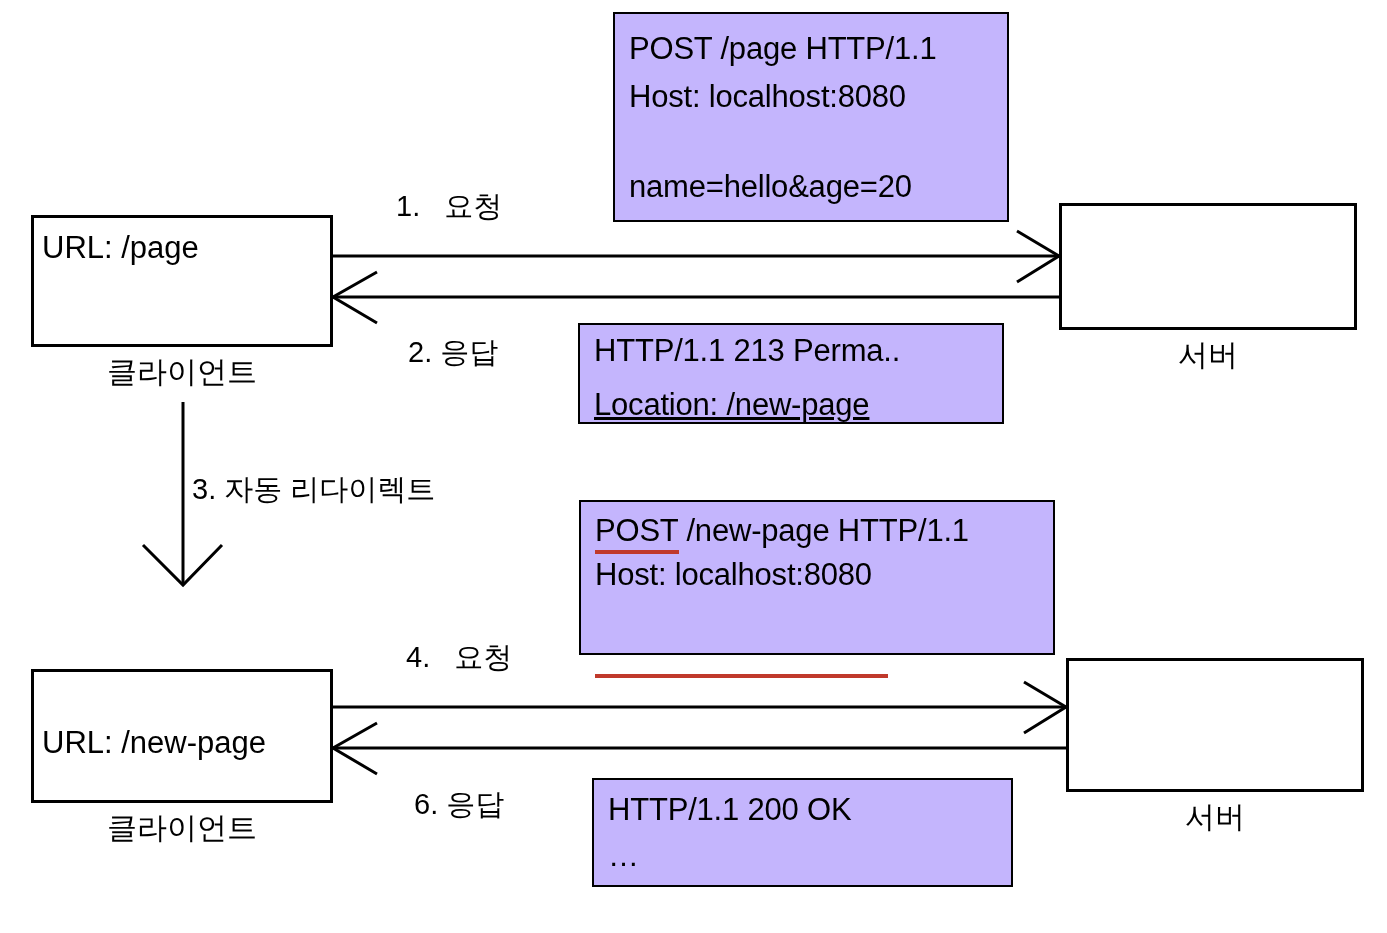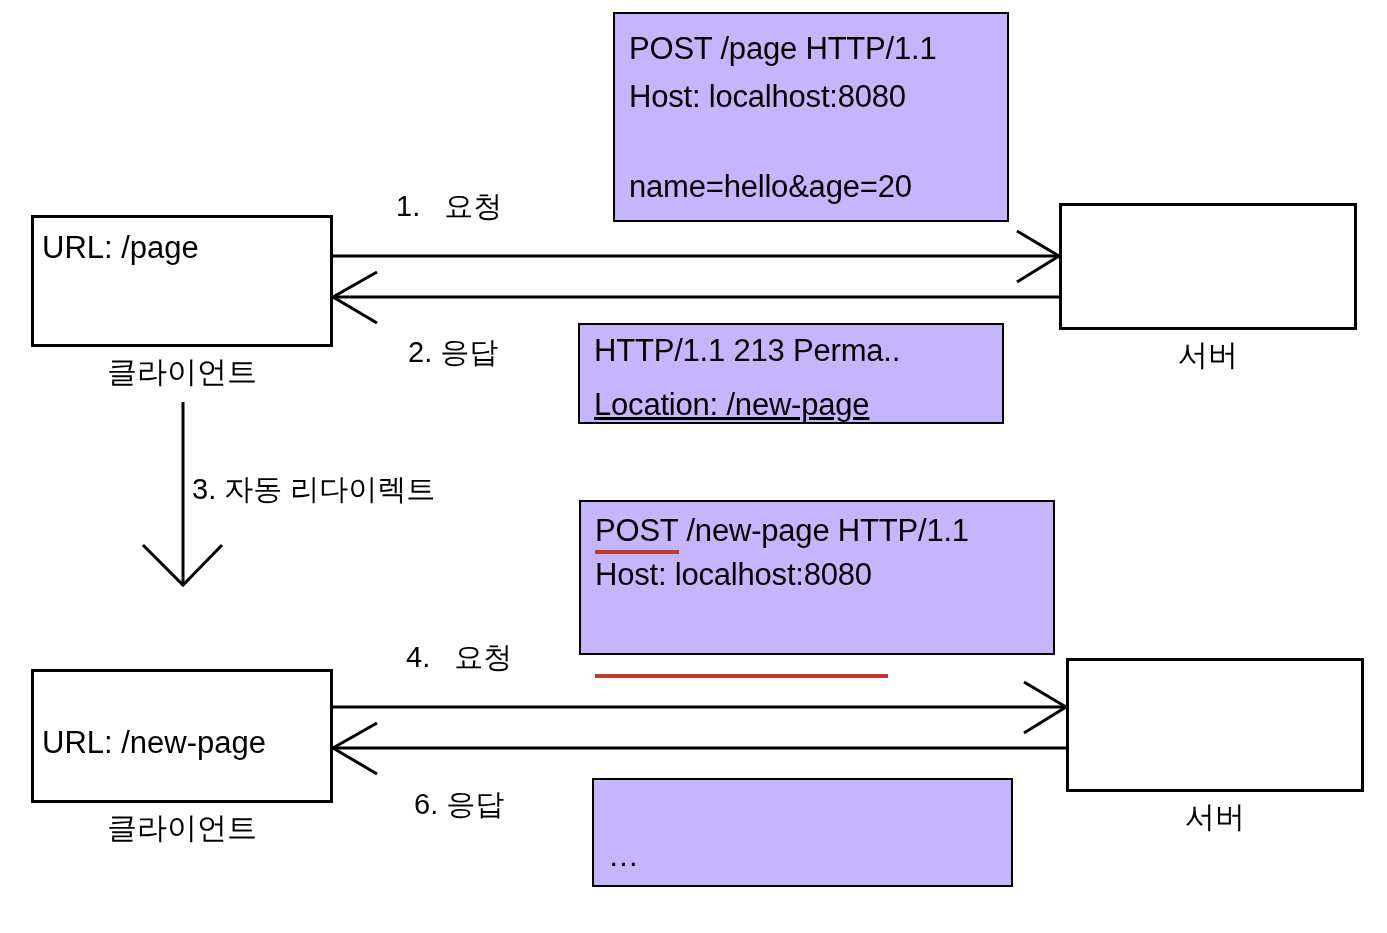--- a/index.html
+++ b/index.html
@@ -88,20 +88,21 @@
   </div>
 
   <div class="box-thin" style="left:567px; top:500px; width:476px; height:155px;margin-left:12px;">
     <div class="msg-line" style="left:14px; top:13px;"><span>POST</span><span> /new-page HTTP/1.1</span></div>
     <div class="underline-red" style="left:14px; top:48px; width:84px;"></div>
     <div class="msg-line" style="left:14px; top:57px;">Host: localhost:8080</div>
     <div class="underline-red" style="left:14px; top:172px; width:293px;"></div>
   </div>
 
   <div class="box-thin" style="left:592px; top:778px; width:421px; height:109px;">
+    <div class="msg-line" style="left:14px; top:14px;">HTTP/1.1 200 OK</div>
     <div class="msg-line" style="left:14px; top:60px;">…</div>
   </div>
 
   <div class="box" style="left:31px; top:215px; width:302px; height:132px;">
     <div class="node-text" style="left:8px; top:14px;">URL: /page</div>
   </div>
   <div class="node-label" style="left:31px; top:357px; width:302px;">클라이언트</div>
 
   <div class="box" style="left:31px; top:669px; width:302px; height:134px;">
     <div class="node-text" style="left:8px; top:14px;margin-top:41px;">URL: /new-page</div>

